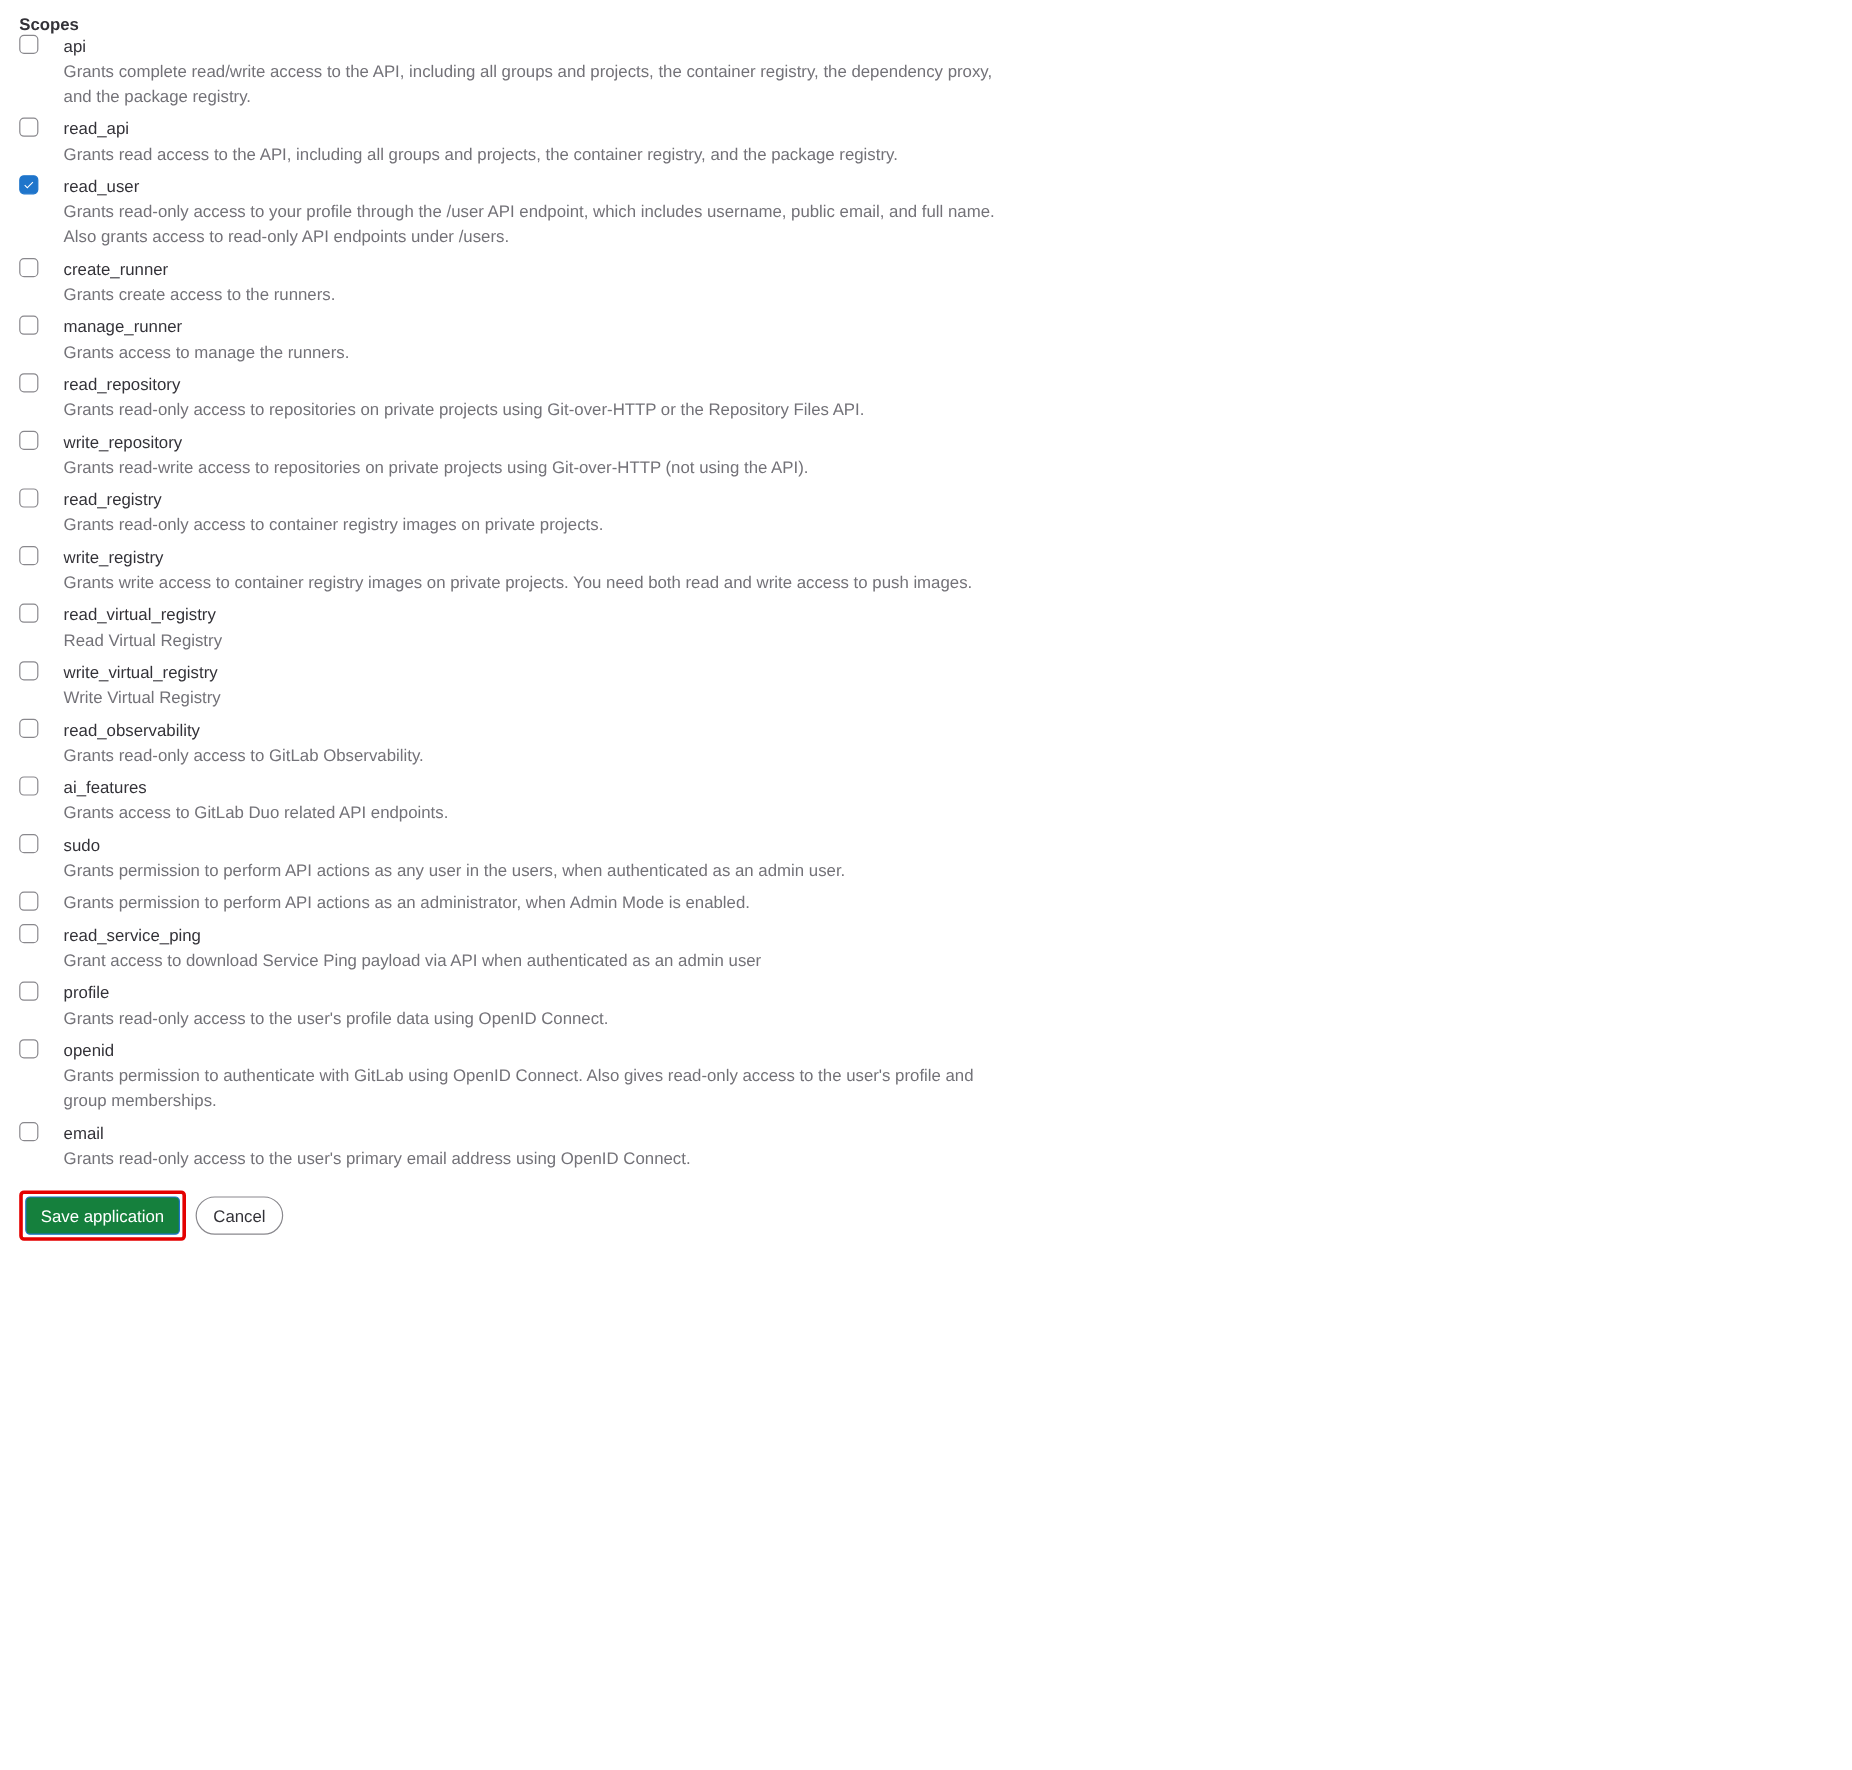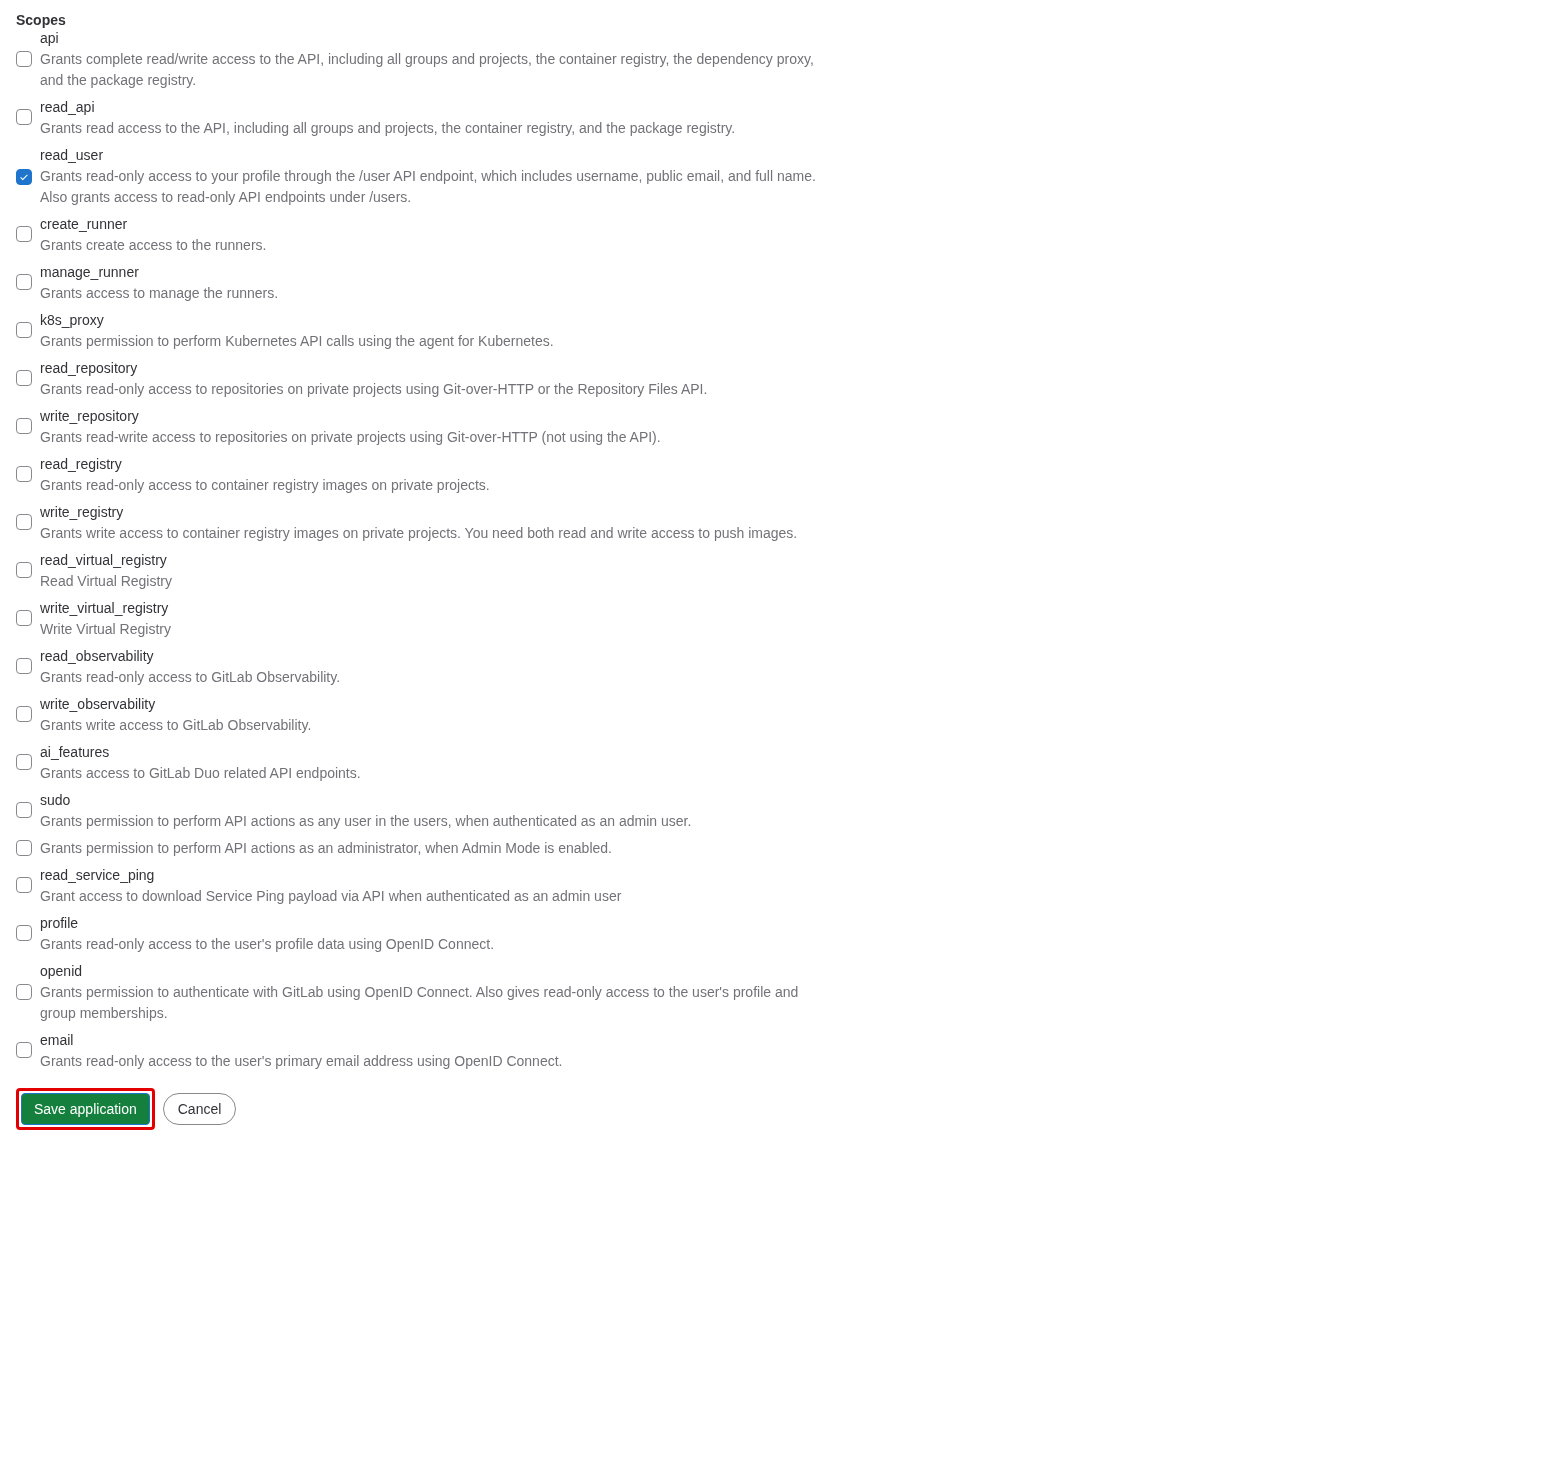--- a/index.html
+++ b/index.html
@@ -18,23 +18,23 @@
       max-width: 820px;
     }
     .section-heading {
       font-weight: 600;
       font-size: 14px;
       margin-bottom: 0;
       color: #333238;
     }
     .scope-item {
       display: flex;
-      align-items: center;
+      align-items: flex-start;
       margin-bottom: 6px;
-      gap: 8px;
+      gap: 21px;
     }
     .checkbox-wrap {
       flex-shrink: 0;
       padding-top: 1px;
     }
     .checkbox {
       width: 16px;
       height: 16px;
       border: 1px solid #89888d;
       border-radius: 4px;
@@ -145,27 +145,20 @@
       <div class="scope-item">
         <span class="checkbox-wrap"><span class="checkbox"></span></span>
         <div class="scope-text">
           <span class="scope-name">manage_runner</span>
           <span class="scope-desc">Grants access to manage the runners.</span>
         </div>
       </div>
       <div class="scope-item">
         <span class="checkbox-wrap"><span class="checkbox"></span></span>
         <div class="scope-text">
-          <span class="scope-name">k8s_proxy</span>
-          <span class="scope-desc">Grants permission to perform Kubernetes API calls using the agent for Kubernetes.</span>
-        </div>
-      </div>
-      <div class="scope-item">
-        <span class="checkbox-wrap"><span class="checkbox"></span></span>
-        <div class="scope-text">
           <span class="scope-name">read_repository</span>
           <span class="scope-desc">Grants read-only access to repositories on private projects using Git-over-HTTP or the Repository Files API.</span>
         </div>
       </div>
       <div class="scope-item">
         <span class="checkbox-wrap"><span class="checkbox"></span></span>
         <div class="scope-text">
           <span class="scope-name">write_repository</span>
           <span class="scope-desc">Grants read-write access to repositories on private projects using Git-over-HTTP (not using the API).</span>
         </div>
@@ -196,27 +189,20 @@
         <div class="scope-text">
           <span class="scope-name">write_virtual_registry</span>
           <span class="scope-desc">Write Virtual Registry</span>
         </div>
       </div>
       <div class="scope-item">
         <span class="checkbox-wrap"><span class="checkbox"></span></span>
         <div class="scope-text">
           <span class="scope-name">read_observability</span>
           <span class="scope-desc">Grants read-only access to GitLab Observability.</span>
-        </div>
-      </div>
-      <div class="scope-item">
-        <span class="checkbox-wrap"><span class="checkbox"></span></span>
-        <div class="scope-text">
-          <span class="scope-name">write_observability</span>
-          <span class="scope-desc">Grants write access to GitLab Observability.</span>
         </div>
       </div>
       <div class="scope-item">
         <span class="checkbox-wrap"><span class="checkbox"></span></span>
         <div class="scope-text">
           <span class="scope-name">ai_features</span>
           <span class="scope-desc">Grants access to GitLab Duo related API endpoints.</span>
         </div>
       </div>
       <div class="scope-item">

